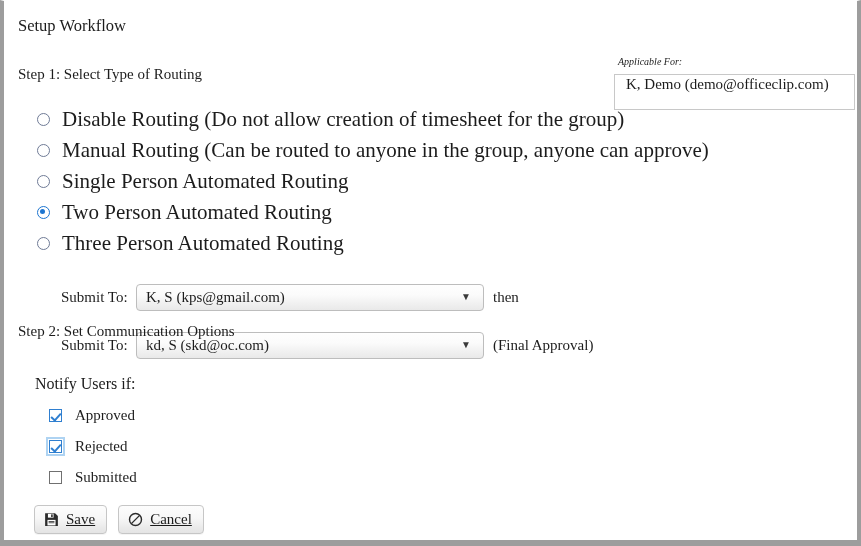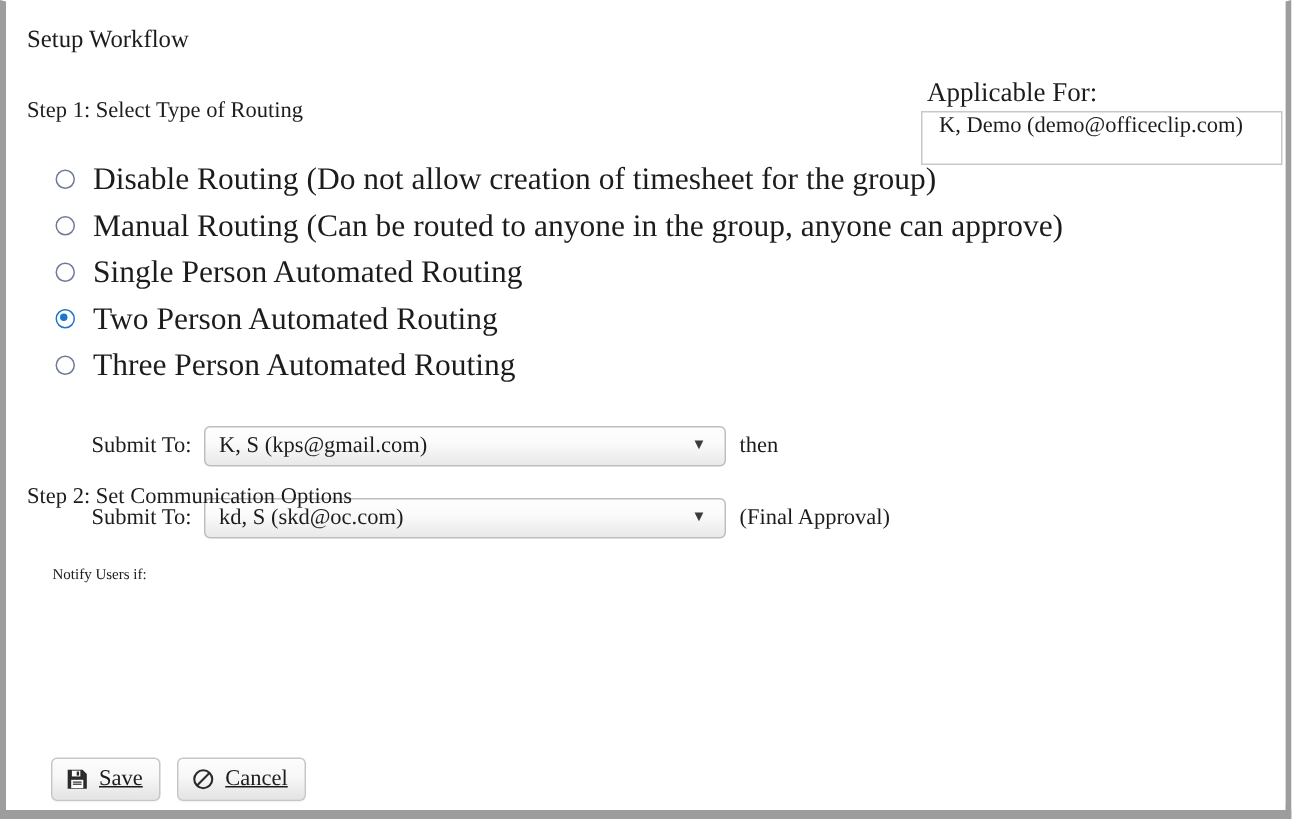--- a/index.html
+++ b/index.html
@@ -47,24 +47,25 @@
   }
 
   
   .applicable-wrap {
     position: absolute;
     left: 610px;
     top: 51px;
     width: 243px;
   }
   .applicable-label {
-    font-size: 18px;
+    font-size: 10px;
     line-height: 19px;
     color: #1c1c1c;
     padding-left: 4px;
+    font-style: italic;
   }
   .applicable-listbox {
     margin-top: 3px;
     width: 241px;
     height: 36px;
     box-sizing: border-box;
     border: 1px solid #c8c8c8;
     background: #ffffff;
     display: flex;
     align-items: flex-start;
@@ -191,21 +192,21 @@
     margin-left: 9px;
   }
 
   
   .notify-wrap {
     position: absolute;
     left: 31px;
     top: 373px;
   }
   .notify-title {
-    font-size: 10px;
+    font-size: 16px;
     line-height: 19px;
     color: #1c1c1c;
     white-space: nowrap;
   }
   .check-rows { margin-top: 7px; padding-left: 14px; }
   .check-row {
     display: flex;
     align-items: center;
     height: 31px;
     white-space: nowrap;
@@ -347,20 +348,38 @@
         </div>
         <span class="submit-suffix">(Final Approval)</span>
       </div>
 
     </div>
 
     <div class="step-heading" id="step2-heading">Step 2: Set Communication Options</div>
 
     <div class="notify-wrap">
       <div class="notify-title">Notify Users if:</div>
+      <div class="check-rows">
+
+        <div class="check-row checked">
+          <span class="checkbox"></span>
+          <span class="check-label">Approved</span>
+        </div>
+
+        <div class="check-row checked focused">
+          <span class="checkbox"></span>
+          <span class="check-label">Rejected</span>
+        </div>
+
+        <div class="check-row">
+          <span class="checkbox"></span>
+          <span class="check-label">Submitted</span>
+        </div>
+
+      </div>
     </div>
 
     <div class="footer-bar">
       <div class="btn-row">
 
         <div class="btn">
           <span>
             <svg class="icon-svg" width="15" height="15" viewBox="0 0 16 16" aria-hidden="true">
               <path d="M1.2 1.2h10.6L14.8 4.2v10.6H1.2z" fill="#2b2b2b"></path>
               <rect x="4.2" y="1.9" width="6" height="4.1" fill="#ffffff"></rect>

